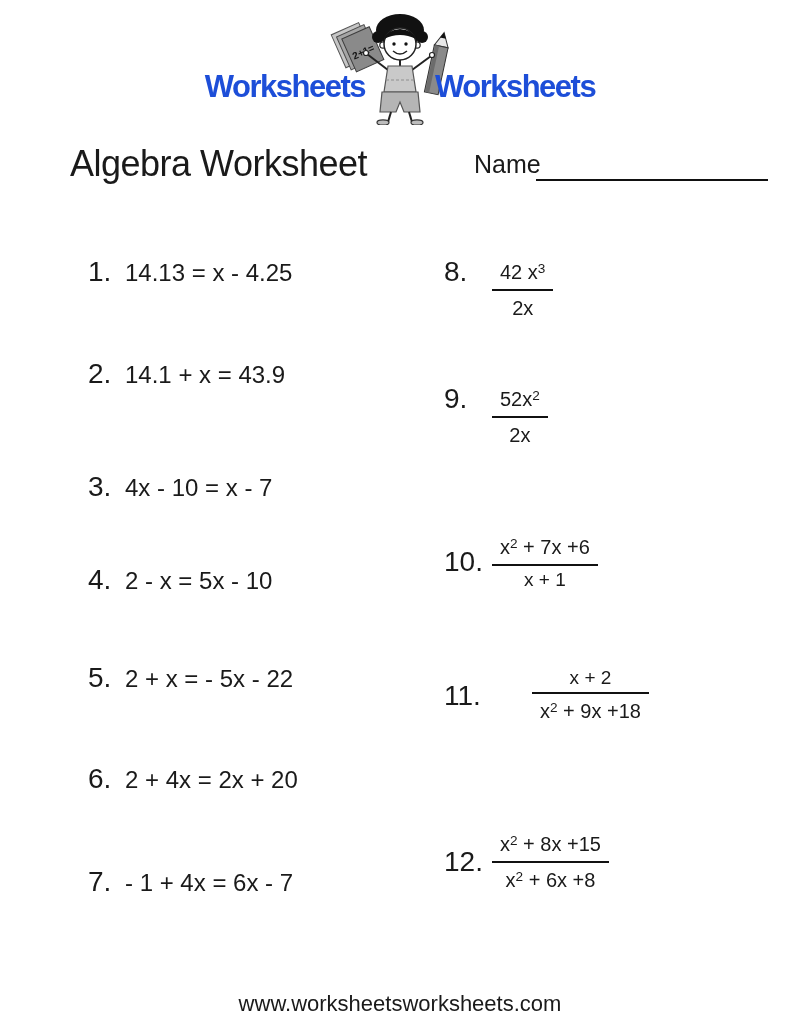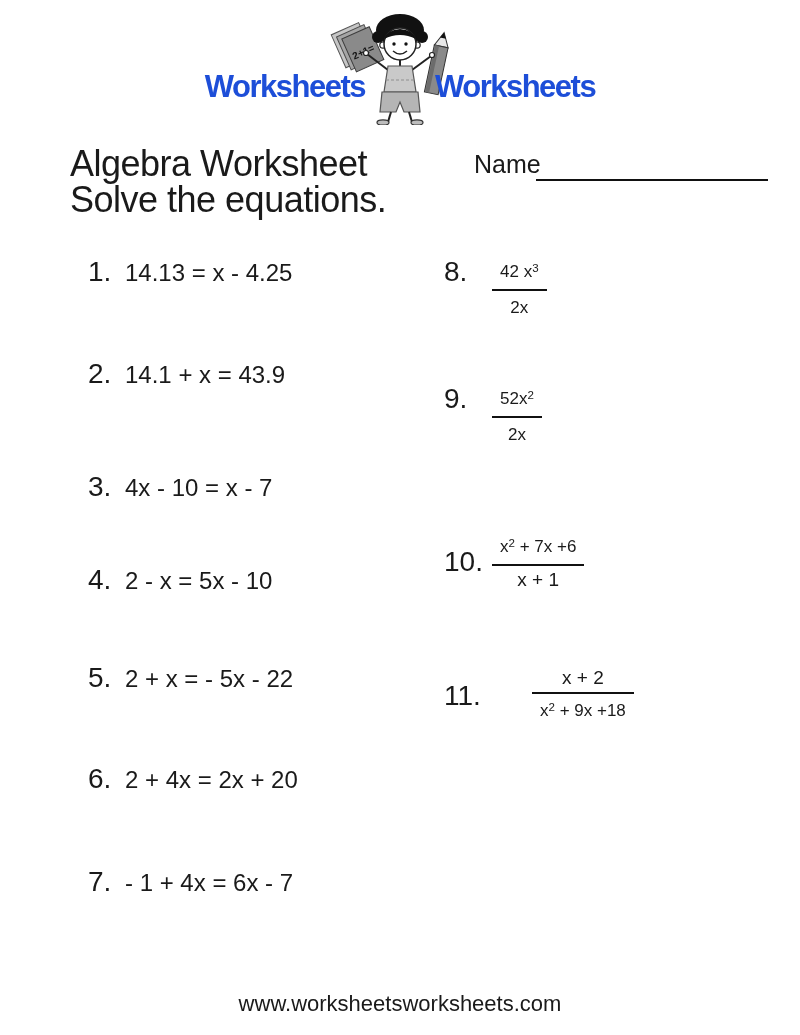--- a/index.html
+++ b/index.html
@@ -22,21 +22,21 @@
 
   
   .prob{position:absolute;display:flex;align-items:baseline;}
   .prob .num-label{font-size:28px;min-width:37px;}
   .prob .eq{font-size:24px;line-height:30px;white-space:nowrap;}
 
   .prob-f{position:absolute;left:444px;display:flex;align-items:center;}
   .prob-f.align-top{align-items:flex-start;}
   .prob-f .num-label{font-size:28px;min-width:42px;margin-right:6px;line-height:30px;}
   .frac{display:inline-flex;flex-direction:column;align-items:center;}
-  .frac .fnum,.frac .fden{font-size:17px;line-height:30px;padding:0 8px;white-space:nowrap;}
+  .frac .fnum,.frac .fden{font-size:20px;line-height:30px;padding:0 8px;white-space:nowrap;}
   .frac .bar{align-self:stretch;height:0;border-top:2.5px solid #111;margin:2px 0;}
   .prob-f.den-small .fden{font-size:19px;line-height:24px;}
   .prob-f.num-small .fnum{font-size:19px;line-height:24px;}
 
   .math sup{font-size:0.68em;vertical-align:0.42em;line-height:0;}
 
   
   .footer{position:absolute;left:0;right:0;top:991px;text-align:center;font-size:22px;}
 </style>
 </head>
@@ -88,21 +88,20 @@
       <line x1="66" y1="106" x2="63" y2="116" stroke="#222" stroke-width="2"></line>
       <line x1="84" y1="106" x2="87" y2="116" stroke="#222" stroke-width="2"></line>
       <ellipse cx="58" cy="116.5" rx="6" ry="2.6" fill="#bdbdbd" stroke="#333" stroke-width="1.2"></ellipse>
       <ellipse cx="92" cy="116.5" rx="6" ry="2.6" fill="#bdbdbd" stroke="#333" stroke-width="1.2"></ellipse>
     </svg>
     <div class="logo-text">Worksheets</div>
   </div>
 
   <div class="title-block">
     <div>Algebra Worksheet</div>
-    <div>Solve the equations.</div>
   </div>
   <div class="name-row">Name</div>
   <div class="name-line"></div>
 
   <div class="prob" style="left:88px;top:256px;">
     <span class="num-label">1.</span>
     <span class="eq math">14.13 = x - 4.25</span>
   </div>
   <div class="prob" style="left:88px;top:358px;">
     <span class="num-label">2.</span>
@@ -154,16 +153,24 @@
     </span>
   </div>
   <div class="prob-f num-small" style="top:666px;gap:40px;">
     <span class="num-label">11.</span>
     <span class="frac">
       <span class="fnum math">x + 2</span>
       <span class="bar"></span>
       <span class="fden math">x<sup>2</sup> + 9x +18</span>
     </span>
   </div>
+  <div class="prob-f" style="top:829px;">
+    <span class="num-label">12.</span>
+    <span class="frac">
+      <span class="fnum math">x<sup>2</sup> + 8x +15</span>
+      <span class="bar"></span>
+      <span class="fden math">x<sup>2</sup> + 6x +8</span>
+    </span>
+  </div>
 
   <div class="footer">www.worksheetsworksheets.com</div>
 
 </div>
 
 </body></html>

